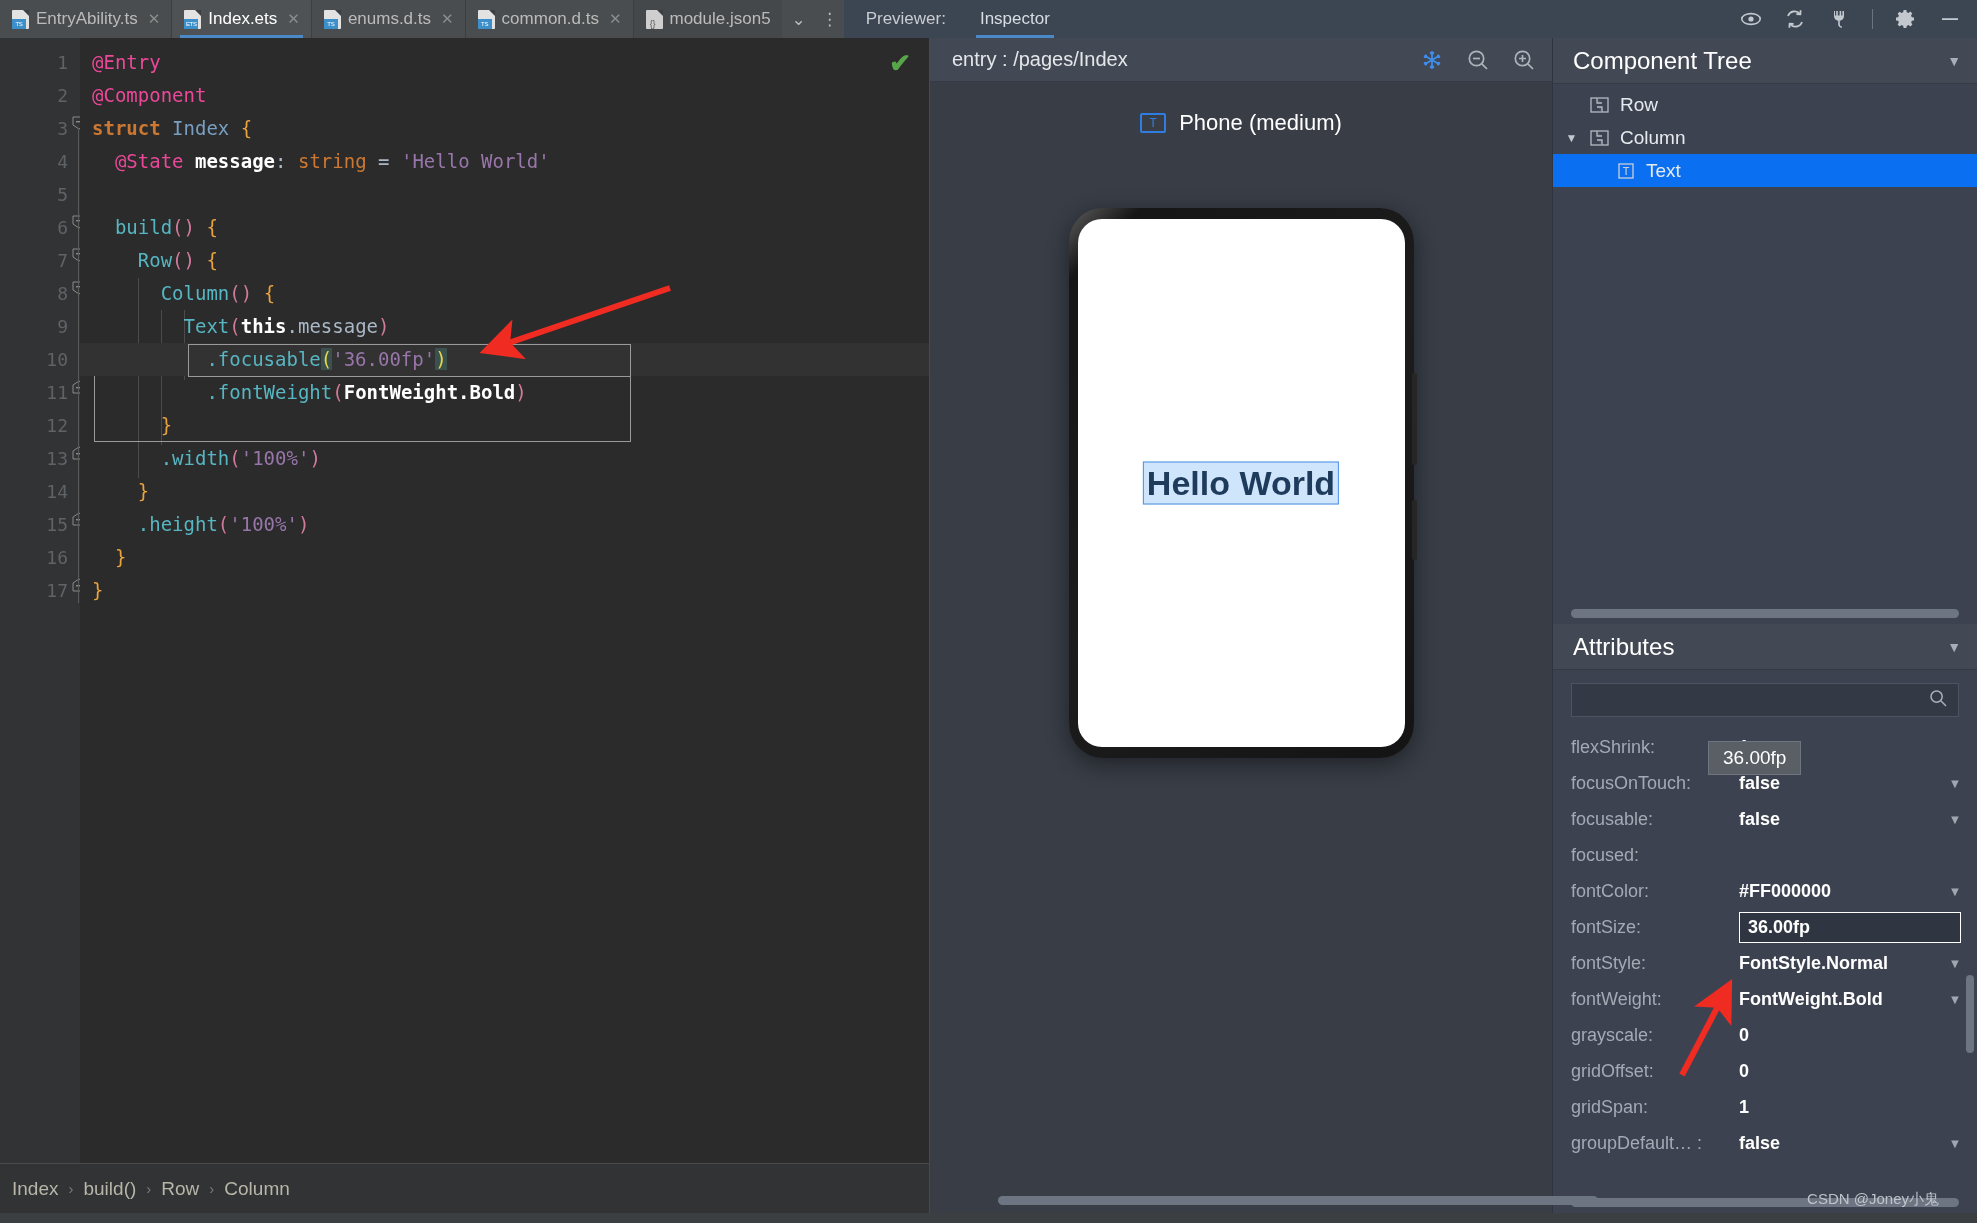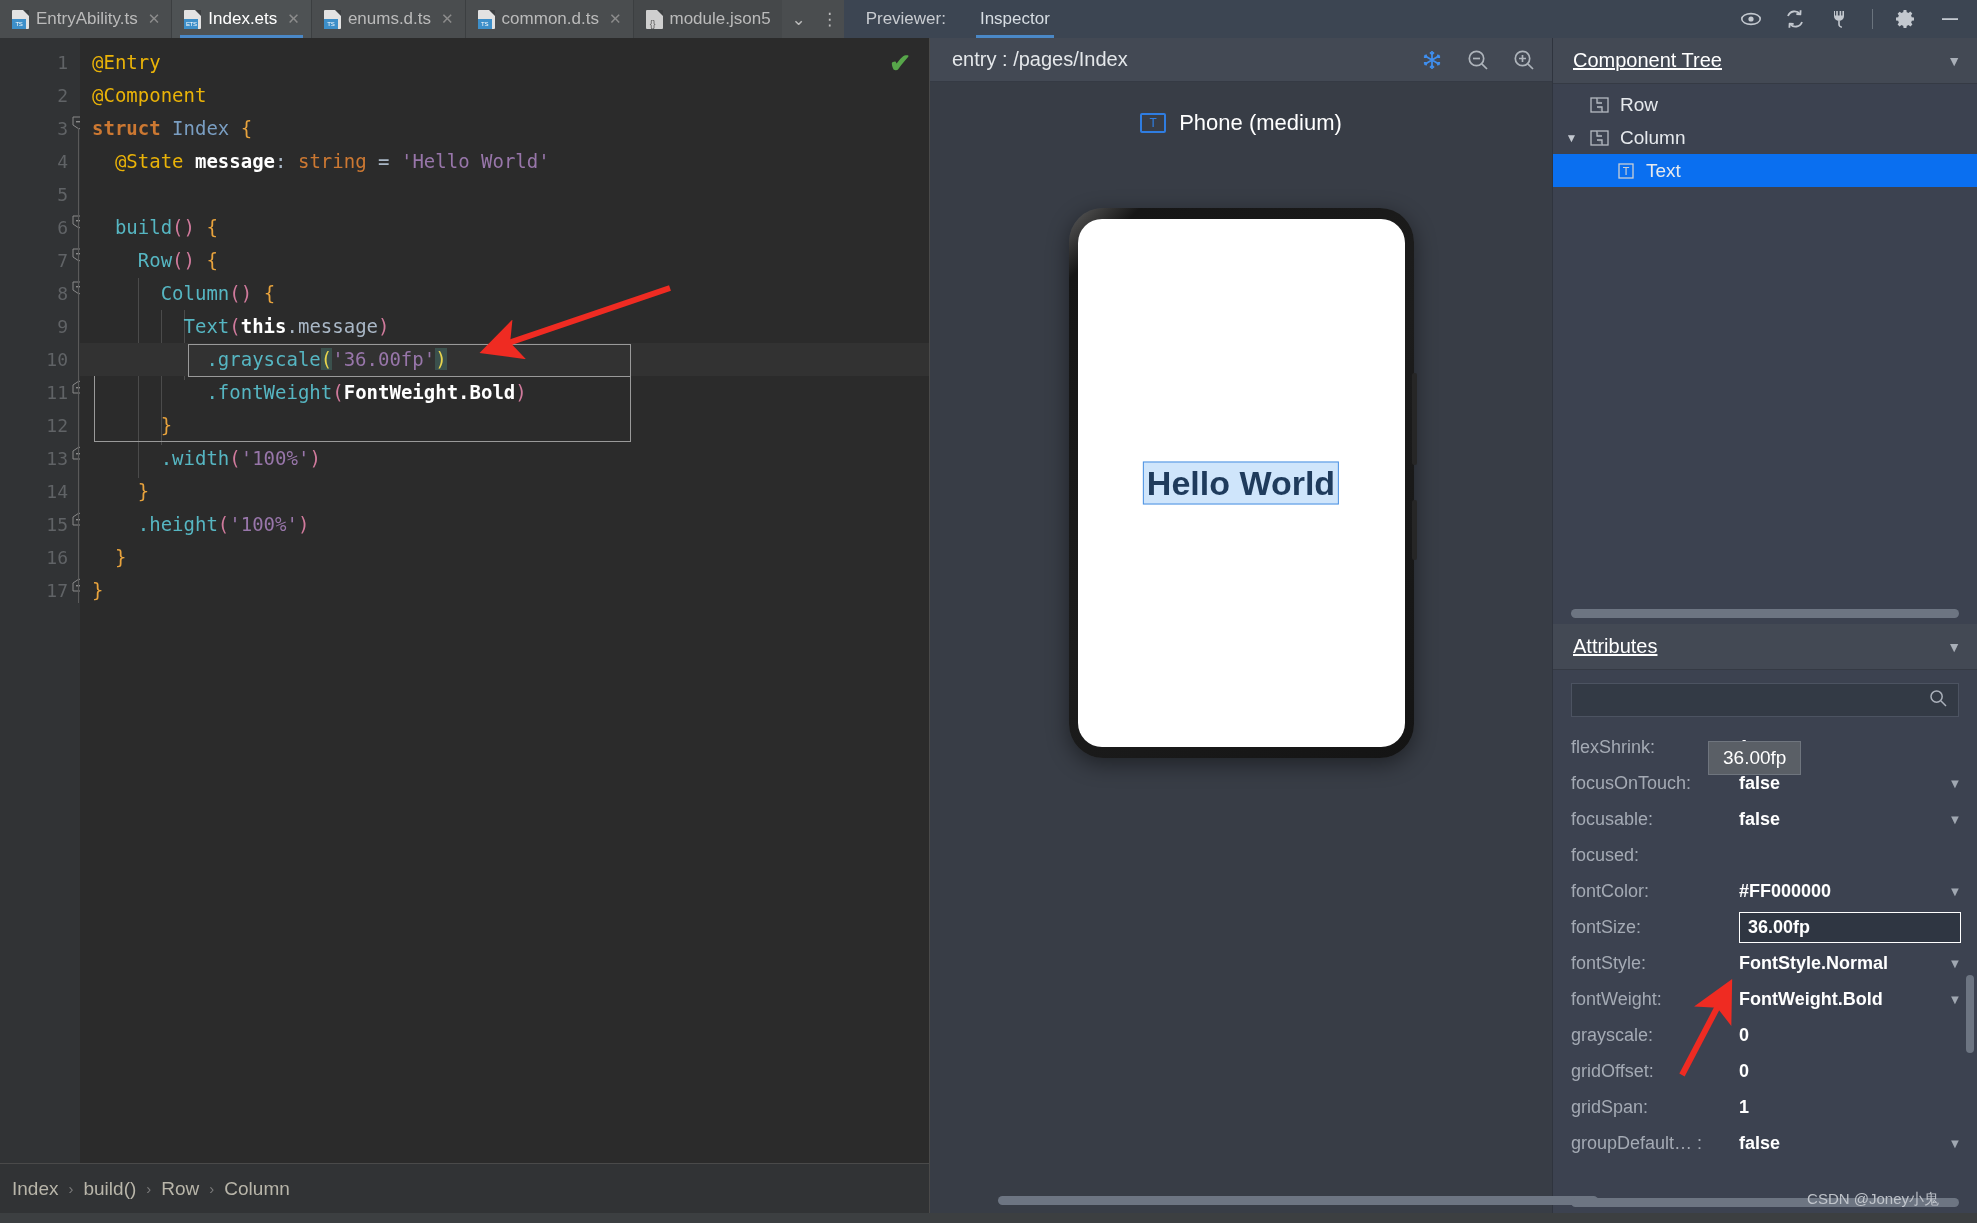--- a/index.html
+++ b/index.html
@@ -67,21 +67,21 @@
   }
   .fold {
     position:absolute; left:72px; width:14px; height:14px; color:#8a8a8a;
   }
   .code-area { flex:1; position:relative; padding-top:8px; background:#2b2b2b; }
   .code-line {
     height:33px; line-height:33px; font-size:19px; white-space:pre;
     font-family:"DejaVu Sans Mono", monospace; color:#a9b7c6; padding-left:12px; position:relative;
   }
   .code-line.hl { background:#323232; }
-  .k-ann { color:#eab308; }
+  .k-ann { color:#ec4899; }
   .k-kw { color:#cc7832; font-weight:bold; }
   .k-class { color:#7a9ec2; }
   .k-str { color:#9876aa; }
   .k-paren { color:#e8a33d; }
   .k-paren2 { color:#d07a9c; }
   .k-white { color:#ffffff; font-weight:bold; }
   .k-plain { color:#a9b7c6; }
   .k-blue { color:#56b6c2; }
   .k-orange { color:#cc7832; }
   .sel { background:#214283; }
@@ -136,21 +136,21 @@
   }
   .prev-scroll { position:absolute; left:0; right:0; bottom:4px; height:16px; }
   .prev-scroll .bar { position:absolute; left:68px; width:600px; height:9px; background:#6d7582; border-radius:5px; top:3px; }
 
   
   .inspector { width:425px; flex:0 0 425px; background:#3c4250; display:flex; flex-direction:column; border-left:1px solid #2f343e; }
   .panel-head {
     height:46px; flex:0 0 46px; display:flex; align-items:center; padding:0 16px 0 20px;
     background:#434954; border-bottom:1px solid #353a44;
   }
-  .panel-head .t { color:#ffffff; font-size:20px;text-decoration:underline; }
+  .panel-head .t { color:#ffffff; font-size:24px; }
   .panel-head .caret { margin-left:auto; color:#a9afb8; font-size:14px; }
   .tree { background:#3c4250; padding-top:4px; height:540px; position:relative; }
   .tree-row { height:33px; display:flex; align-items:center; color:#e6e9ed; font-size:19px; gap:9px; }
   .tree-row.sel { background:#0a6ff0; }
   .caret-sm { width:17px; color:#c3c8d0; font-size:12px; display:flex; align-items:center; justify-content:center; }
   .comp-ic {
     width:22px; height:20px; flex:0 0 22px; position:relative;
   }
   .comp-ic svg { display:block; }
   .tree-hscroll { position:absolute; left:18px; right:18px; bottom:6px; height:9px; background:#6d7582; border-radius:5px; }
@@ -363,21 +363,21 @@
 
           <div class="code-line"><span class="k-ann">@Entry</span></div>
           <div class="code-line"><span class="k-ann">@Component</span></div>
           <div class="code-line"><span class="k-kw">struct</span> <span class="k-class">Index</span> <span class="k-paren">{</span></div>
           <div class="code-line">  <span class="k-ann">@State</span> <span class="k-white">message</span><span class="k-plain">: </span><span class="k-orange">string</span> <span class="k-plain">= </span><span class="k-str">'Hello World'</span></div>
           <div class="code-line"></div>
           <div class="code-line">  <span class="k-blue">build</span><span class="k-paren2">()</span> <span class="k-paren">{</span></div>
           <div class="code-line">    <span class="k-blue">Row</span><span class="k-paren2">()</span> <span class="k-paren">{</span></div>
           <div class="code-line">      <span class="k-blue">Column</span><span class="k-paren2">()</span> <span class="k-paren">{</span></div>
           <div class="code-line">        <span class="k-blue">Text</span><span class="k-paren2">(</span><span class="k-white">this</span><span class="k-plain">.</span><span class="k-plain">message</span><span class="k-paren2">)</span></div>
-          <div class="code-line hl">          <span class="k-blue">.grayscale</span><span class="br-hl" style="color:#e8d44d;">(</span><span class="k-str">'36.00fp'</span><span class="br-hl" style="color:#e8d44d;">)</span></div>
+          <div class="code-line hl">          <span class="k-blue">.focusable</span><span class="br-hl" style="color:#e8d44d;">(</span><span class="k-str">'36.00fp'</span><span class="br-hl" style="color:#e8d44d;">)</span></div>
           <div class="code-line">          <span class="k-blue">.fontWeight</span><span class="k-paren2">(</span><span class="k-white">FontWeight.Bold</span><span class="k-paren2">)</span></div>
           <div class="code-line">      <span class="k-paren">}</span></div>
           <div class="code-line">      <span class="k-blue">.width</span><span class="k-paren2">(</span><span class="k-str">'100%'</span><span class="k-paren2">)</span></div>
           <div class="code-line">    <span class="k-paren">}</span></div>
           <div class="code-line">    <span class="k-blue">.height</span><span class="k-paren2">(</span><span class="k-str">'100%'</span><span class="k-paren2">)</span></div>
           <div class="code-line">  <span class="k-paren">}</span></div>
           <div class="code-line"><span class="k-paren">}</span></div>
 
           <div class="sel-box" style="left:108px; top:306px; width:443px; height:33px;"></div>
           <div class="sel-box" style="left:14px; top:338px; width:537px; height:66px; border-top:none;"></div>

